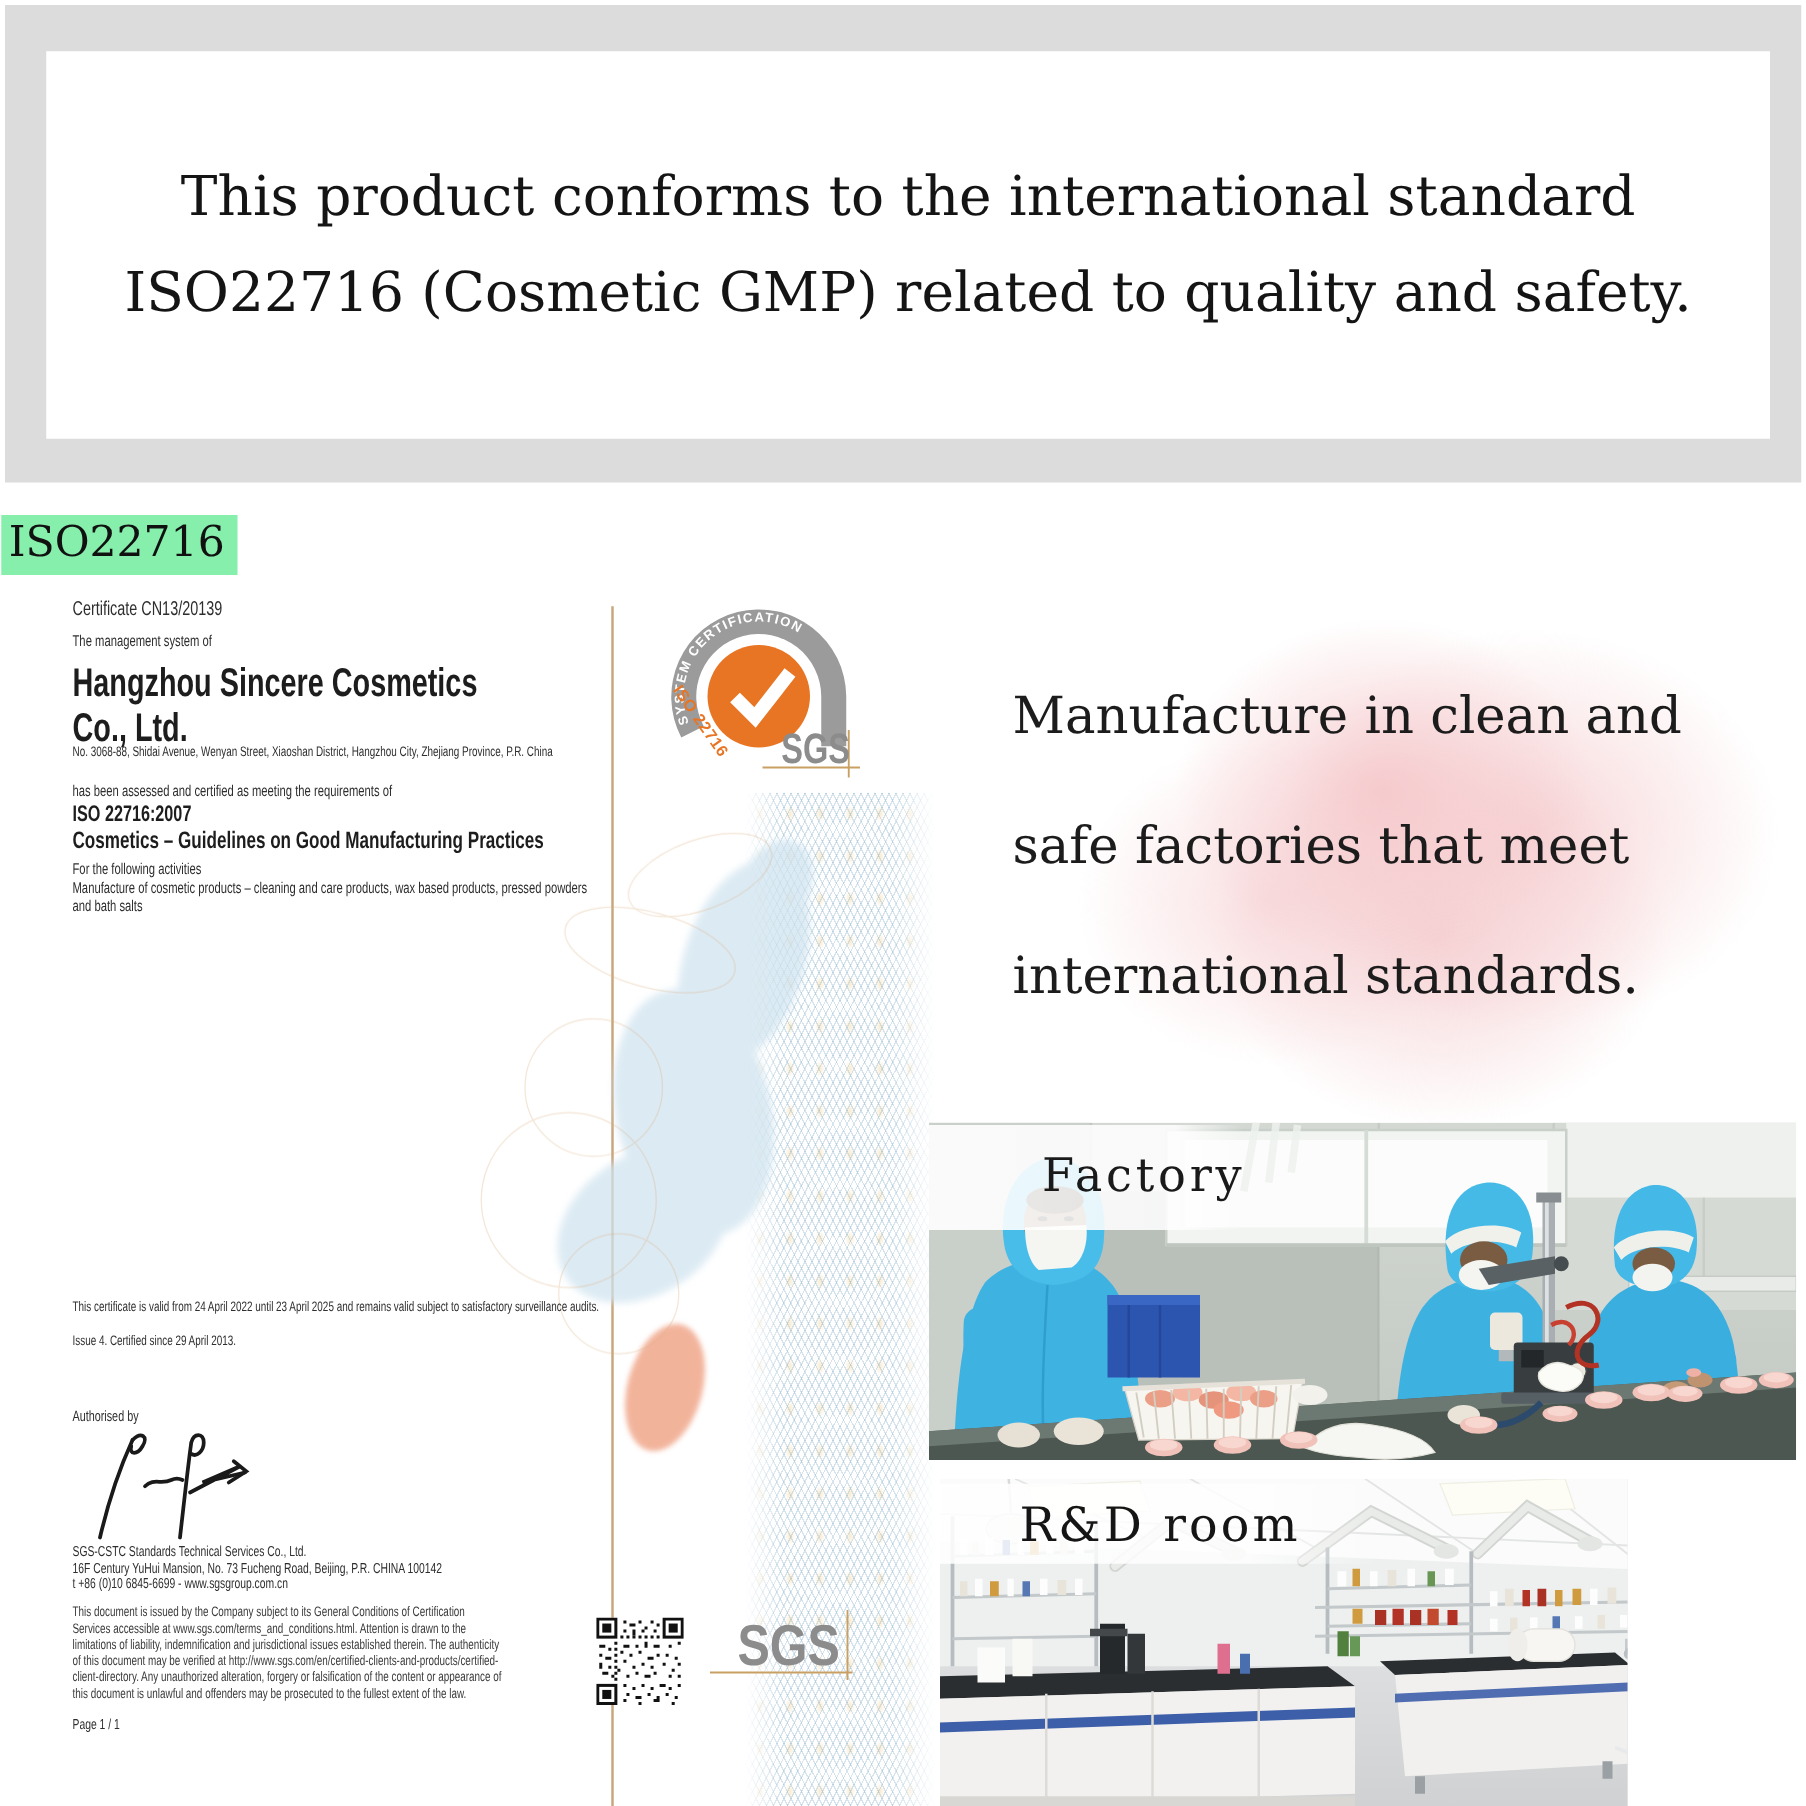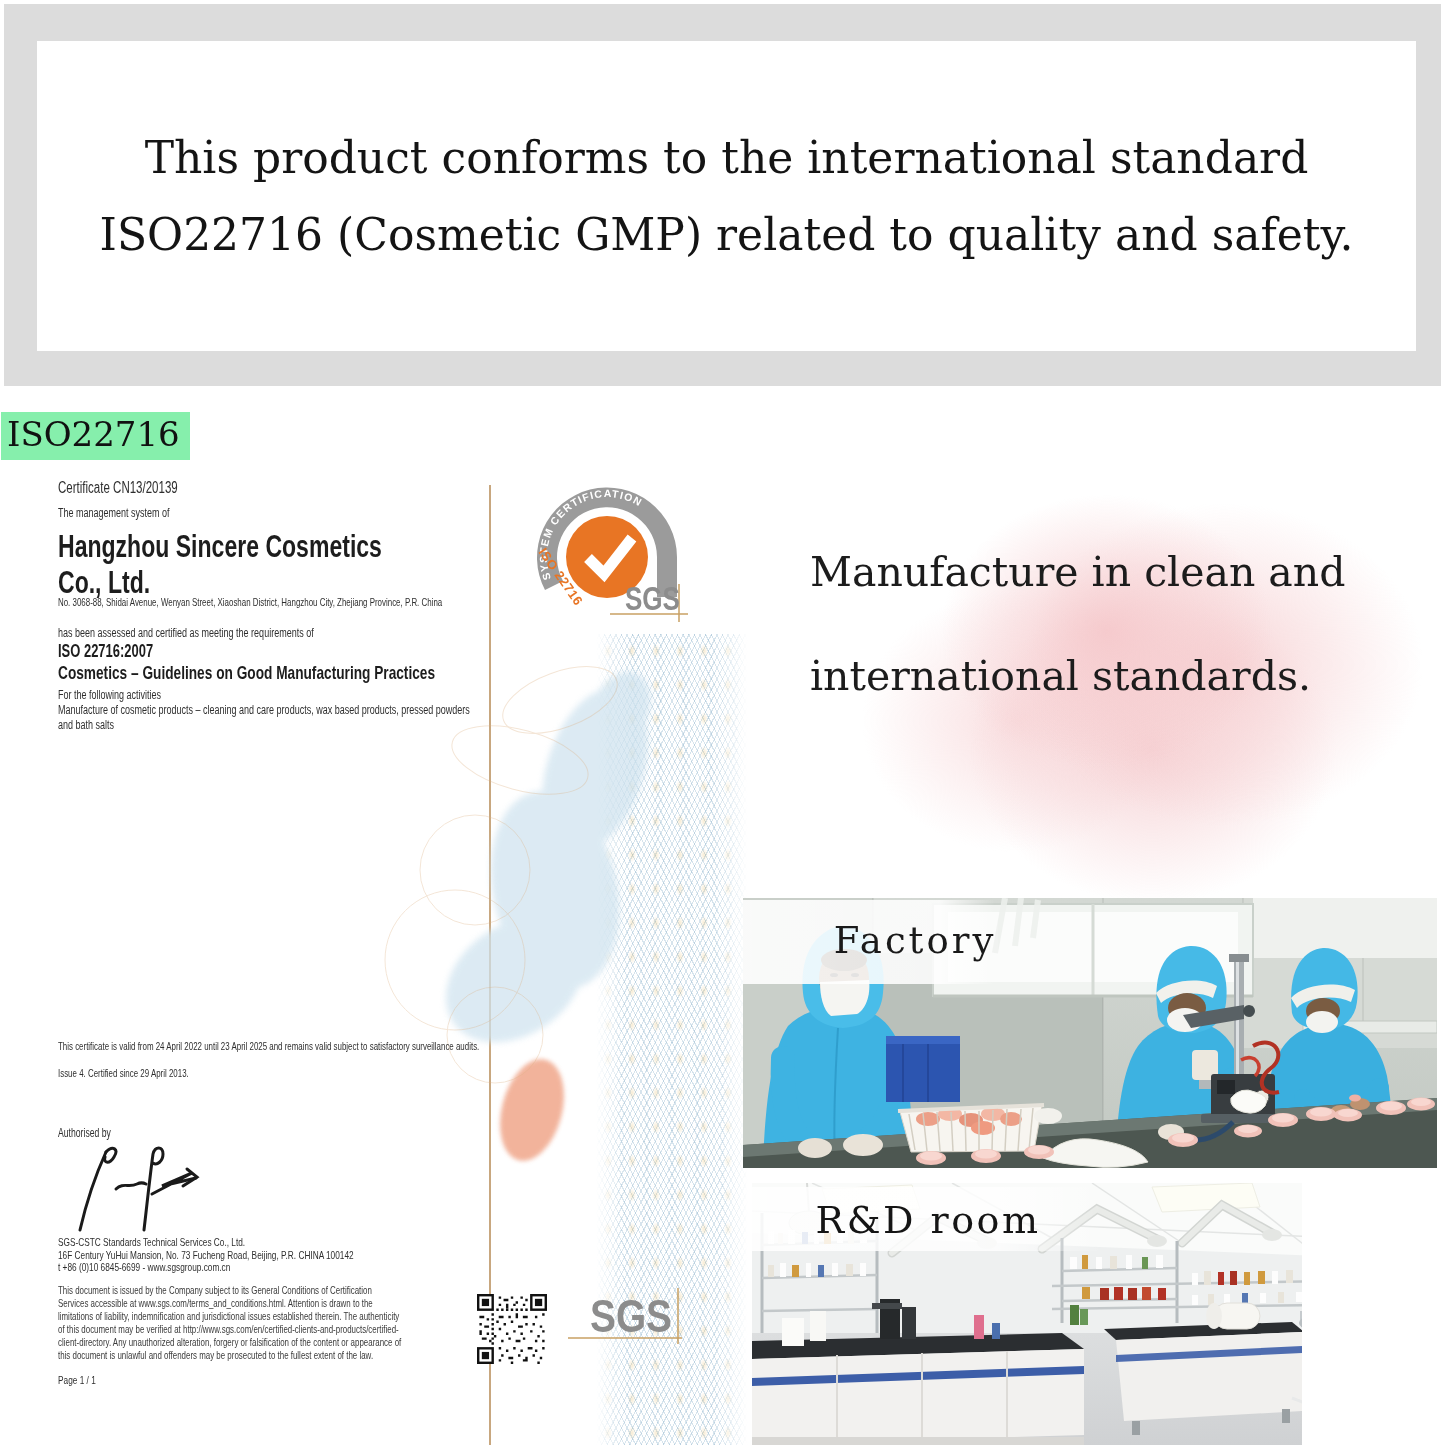--- a/index.html
+++ b/index.html
@@ -150,20 +150,21 @@
     <path d="M 66,88 L 82,104 L 110,68" fill="none" stroke="#ffffff" stroke-width="11"></path>
     <text transform="translate(16,82) rotate(55)" font-family="Liberation Sans, DejaVu Sans, sans-serif" font-size="13" font-weight="bold" fill="#e87524" letter-spacing="0.5">ISO 22716</text>
     <line x1="88" y1="144" x2="166" y2="144" stroke="#c9a063" stroke-width="1.5"></line>
     <line x1="157" y1="114" x2="157" y2="152" stroke="#c9a063" stroke-width="1.5"></line>
     <text x="103" y="140" font-family="Liberation Sans, DejaVu Sans, sans-serif" font-size="34" font-weight="bold" fill="#8c8c8c" textLength="55" lengthAdjust="spacingAndGlyphs">SGS</text>
   </svg>
 
   <div class="abs pink-glow"></div>
   <div class="abs right-panel">
     <div class="rp-line">Manufacture in clean and</div>
+    <div class="rp-line">safe factories that meet</div>
     <div class="rp-line">international standards.</div>
   </div>
 
   <div class="abs photo" style="left:743px;top:898px;width:694px;height:270px;">
     <svg width="694" height="270" viewBox="0 0 694 270">
       <defs>
         <linearGradient id="wallG" x1="0" y1="0" x2="0" y2="1">
           <stop offset="0" stop-color="#d3d8d3"></stop>
             <stop offset="1" stop-color="#c2c8c2"></stop>
         </linearGradient>

